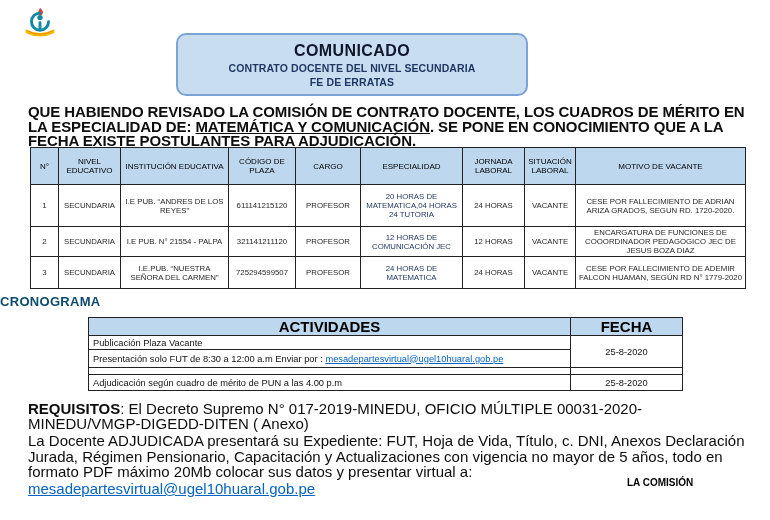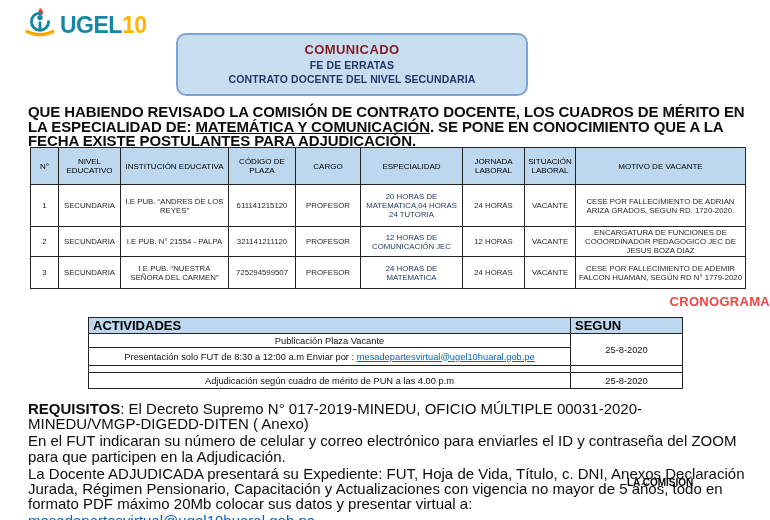--- a/index.html
+++ b/index.html
@@ -16,21 +16,21 @@
   .logo-text { font-size:23px; font-weight:800; letter-spacing:-0.5px; line-height:1; }
   .logo-ugel { color:#1189a4; }
   .logo-10 { color:#ffb403; }
 
   
   .banner {
     position:absolute; left:176px; top:33px; width:352px; height:63px;
     background:#c9ddf1; border:2px solid #7ba3d4; border-radius:10px;
     text-align:center; padding-top:7px;
   }
-  .banner-title { font-size:13px; font-weight:800; color:#7f1d1d; letter-spacing:0.4px; }
+  .banner-title { font-size:16px; font-weight:800; color:#0f172a; letter-spacing:0.4px; }
   .banner-sub { font-size:10.5px; font-weight:700; color:#1f3864; margin-top:2px; letter-spacing:0.1px; }
 
   
   .intro {
     position:absolute; left:28px; top:105px; width:718px;
     font-size:15px; font-weight:700; line-height:14.5px; color:#0d0d0d;
     letter-spacing:-0.1px;
   }
   .u { text-decoration:underline; }
 
@@ -42,30 +42,30 @@
   }
   .vtable th, .vtable td { border:1px solid #222; padding:1px 2px; overflow:hidden; }
   .vtable th { background:#bdd7ee; font-weight:400; color:#000; height:37px; font-size:8px; }
   .vtable tr.r1 td { height:42px; }
   .vtable tr.r2 td { height:30px; }
   .vtable tr.r3 td { height:32px; }
   .esp { color:#1f3864; }
 
   
   .crono-title {
-    position:absolute; left:0; top:294px; width:770px; text-align:right;
-    font-size:13px; font-weight:800; color:#ef4444; letter-spacing:0.3px;
+    position:absolute; left:0; top:294px; width:770px; text-align:left;
+    font-size:13px; font-weight:800; color:#0c4a6e; letter-spacing:0.3px;
   }
   .ctable {
     position:absolute; left:88px; top:317px; width:594px;
     font-size:9.3px; color:#111;
   }
   .ctable th, .ctable td { border:1px solid #222; padding:0 4px; }
-  .ctable th { background:#bdd7ee; font-weight:700; text-align:left; height:15px; font-size:13px; color:#000; }
-  .ctable td.act { text-align:center; }
+  .ctable th { background:#bdd7ee; font-weight:700; text-align:center; height:15px; font-size:15px; color:#000; }
+  .ctable td.act { text-align:left; }
   .ctable td.fec { text-align:center; }
   .ctable tr.c1 td { height:14px; }
   .ctable tr.c2 td { height:18px; }
   .ctable tr.spacer td { height:7px; }
   .ctable tr.c3 td { height:16px; }
   .link { color:#0563c1; text-decoration:underline; cursor:pointer; }
 
   
   .reqs {
     position:absolute; left:28px; top:401px; width:719px;
@@ -88,27 +88,26 @@
     <span>
       <svg width="36" height="36" viewBox="0 0 40 40">
         <path d="M20 3 c2.5 3 4.5 4.5 2.5 7.5 c-1.2 1.8 -4.5 1 -4.5 -1.2 c0 -2.3 1 -3.3 2 -6.3 z" fill="#e03c31"></path>
         <path d="M20 9 a9.5 9.5 0 1 0 9.5 9.5" fill="none" stroke="#1189a4" stroke-width="3.2" stroke-linecap="round"></path>
         <circle cx="20" cy="14" r="3" fill="#1189a4"></circle>
         <rect x="18.4" y="18" width="3.2" height="9" rx="1.5" fill="#1189a4"></rect>
         <path d="M4 27 Q20 35 36 27 L36 31 Q20 39 4 31 Z" fill="#f6b800"></path>
         <path d="M6 29 Q20 36 34 29" fill="none" stroke="#e08a00" stroke-width="1"></path>
       </svg>
     </span>
-    <span class="logo-text"><span class="logo-ugel">UGEL</span><span class="logo-10">10</span></span>
   </div>
 
   <div class="banner">
     <div class="banner-title">COMUNICADO</div>
+    <div class="banner-sub">CONTRATO DOCENTE DEL NIVEL SECUNDARIA</div>
     <div class="banner-sub">FE DE ERRATAS</div>
-    <div class="banner-sub">CONTRATO DOCENTE DEL NIVEL SECUNDARIA</div>
   </div>
 
   <div class="intro"><span>QUE HABIENDO REVISADO LA COMISIÓN DE CONTRATO DOCENTE, LOS CUADROS DE MÉRITO EN LA ESPECIALIDAD DE: </span><span class="u">MATEMÁTICA Y COMUNICACIÓN</span><span>. SE PONE EN CONOCIMIENTO QUE A LA FECHA EXISTE POSTULANTES PARA ADJUDICACIÓN.</span></div>
 
   <table class="vtable">
     <colgroup>
       <col style="width:28px">
         <col style="width:62px">
         <col style="width:108px">
       <col style="width:67px">
@@ -169,21 +168,21 @@
   <div class="crono-title">CRONOGRAMA</div>
 
   <table class="ctable">
     <colgroup>
         <col style="width:482px">
         <col style="width:112px">
       </colgroup>
     <tbody>
         <tr>
       <th>ACTIVIDADES</th>
-      <th>SEGUN</th>
+      <th>FECHA</th>
     </tr>
     <tr class="c1">
       <td class="act">Publicación Plaza Vacante</td>
       <td class="fec" rowspan="2">25-8-2020</td>
     </tr>
     <tr class="c2">
       <td class="act"><span>Presentación solo FUT de 8:30 a 12:00 a.m Enviar por : </span><a class="link">mesadepartesvirtual@ugel10huaral.gob.pe</a></td>
     </tr>
     <tr class="spacer">
       <td></td>
@@ -191,20 +190,19 @@
     </tr>
     <tr class="c3">
       <td class="act">Adjudicación según cuadro de mérito de PUN a las 4.00 p.m</td>
       <td class="fec">25-8-2020</td>
     </tr>
   </tbody>
     </table>
 
   <div class="reqs">
     <p><b>REQUISITOS</b><span>: El Decreto Supremo N° 017-2019-MINEDU, OFICIO MÚLTIPLE 00031-2020-MINEDU/VMGP-DIGEDD-DITEN ( Anexo)</span></p>
-    <p>En el FUT indicaran su número de celular y correo electrónico para enviarles el ID y contraseña del ZOOM para que participen en la Adjudicación.</p>
     <p>La Docente ADJUDICADA presentará su Expediente: FUT, Hoja de Vida, Título, c. DNI, Anexos Declaración Jurada, Régimen Pensionario, Capacitación y Actualizaciones con vigencia no mayor de 5 años, todo en formato PDF máximo 20Mb colocar sus datos y presentar virtual a:</p>
     <p><a class="link">mesadepartesvirtual@ugel10huaral.gob.pe</a></p>
   </div>
 
   <div class="signature">LA COMISIÓN</div>
 
 </div>
 
 </body></html>

